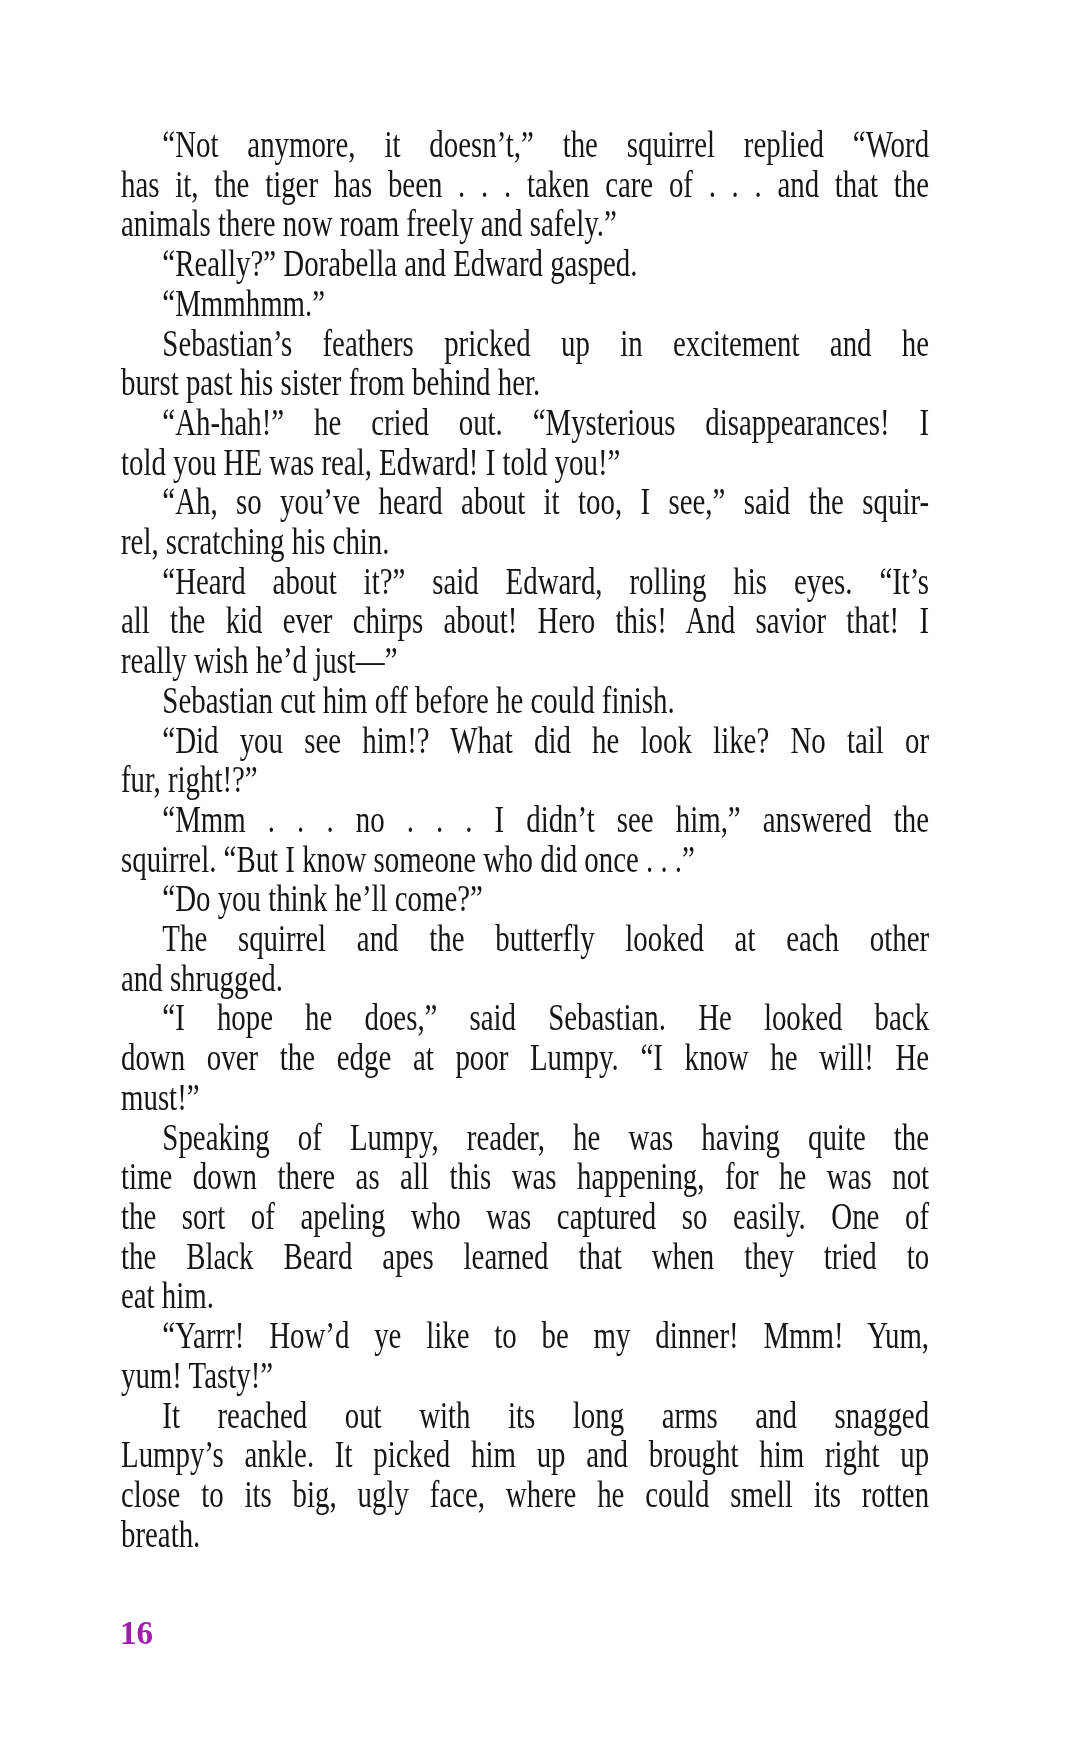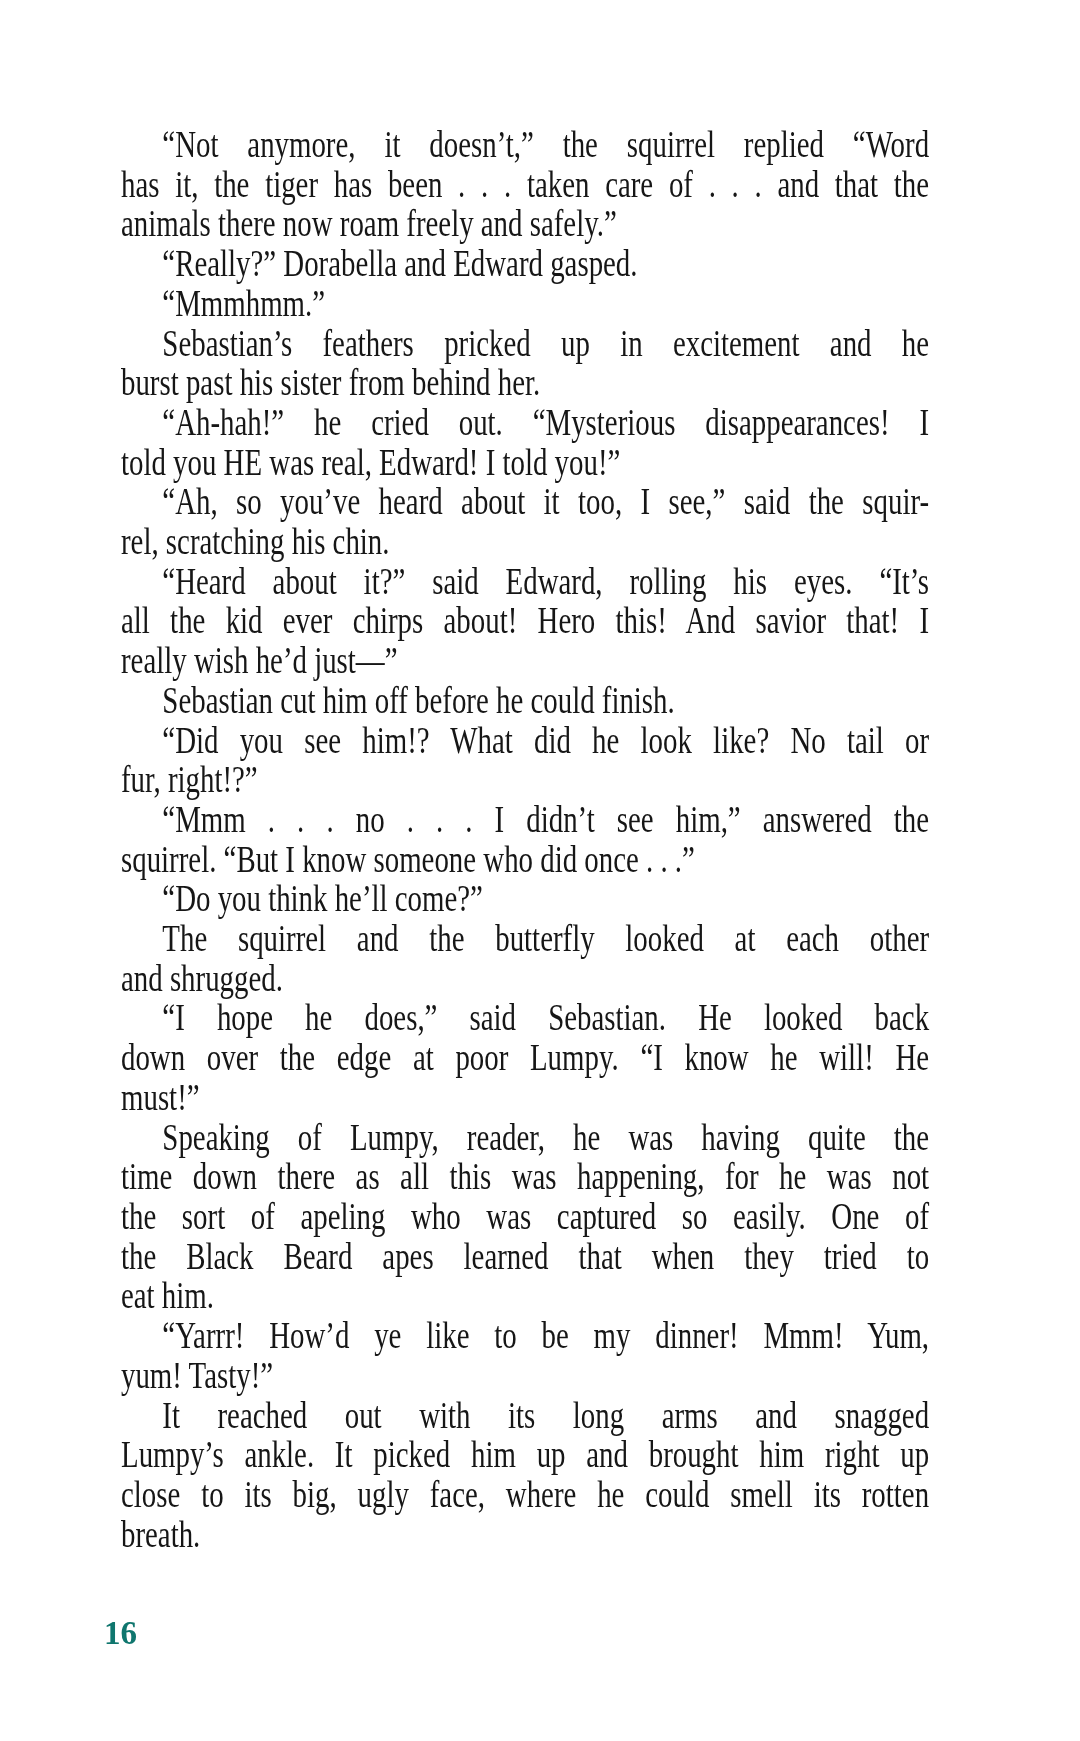--- a/index.html
+++ b/index.html
@@ -41,26 +41,26 @@
     white-space: normal;
   }
   .line.first {
     text-indent: 53px;
   }
   .line.last {
     text-align-last: left;
   }
   .page-number {
     position: absolute;
-    left: 104px;
+    left: 120px;
     top: 1617px;
     font-size: 33px;
     line-height: 1;
     font-weight: 700;
-    color: #0f766e;
+    color: #a21caf;
     font-family: "Liberation Serif", serif;
   }
 </style>
 </head>
 <body>
 
 <div class="page">
   <div class="text-block">
       <div class="para">
         <div class="line first">“Not anymore, it doesn’t,” the squirrel replied “Word</div>

